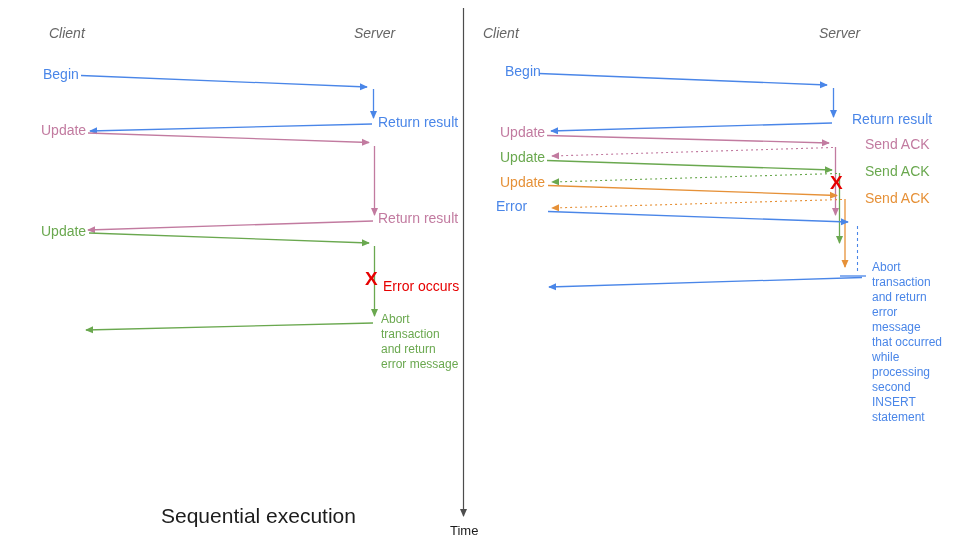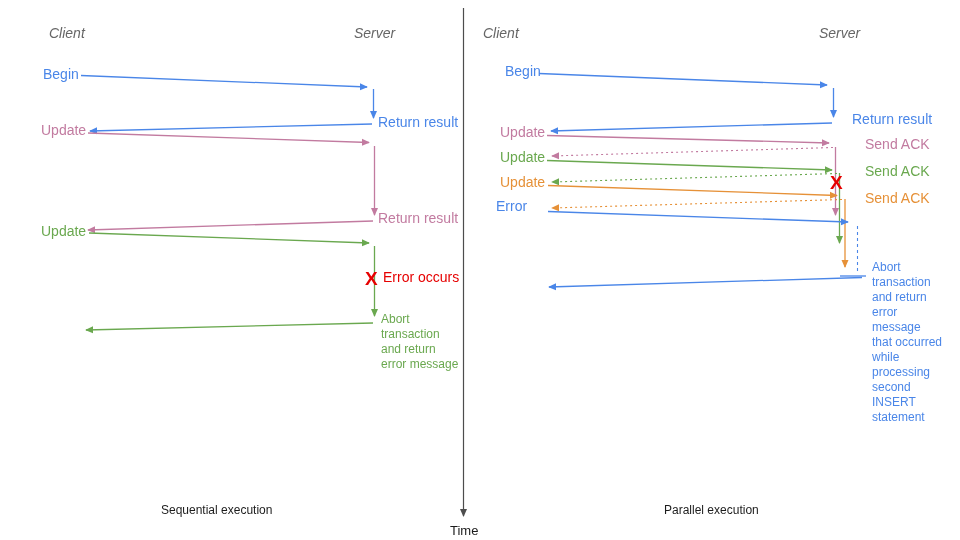--- a/index.html
+++ b/index.html
@@ -8,21 +8,21 @@
   .canvas svg{position:absolute;left:0;top:0;}
   .lbl{position:absolute;font-size:14px;white-space:nowrap;line-height:1.15;}
   .hdr{font-style:italic;font-size:14px;color:var(--c-gray);}
   .t-blue{color:var(--c-blue);}
   .t-pink{color:var(--c-pink);}
   .t-green{color:var(--c-green);}
   .t-orange{color:var(--c-orange);}
   .t-red{color:var(--c-red);}
   .xmark{font-size:19px;font-weight:bold;color:var(--c-red);line-height:1;}
   .note{white-space:pre-line;font-size:12px;line-height:15px;}
-  .title{font-size:12px;color:var(--c-black);}
+  .title{font-size:21px;color:var(--c-black);}
   .timelbl{font-size:13px;color:var(--c-black);}
   line{fill:none;stroke-width:1.3;}
   .st-blue{stroke:var(--c-blue);}
   .st-pink{stroke:var(--c-pink);}
   .st-green{stroke:var(--c-green);}
   .st-orange{stroke:var(--c-orange);}
   .st-axis{stroke:var(--c-axis);stroke-width:1.2;}
   .dotted{stroke-dasharray:2 3;stroke-width:1.1;}
   .dashed{stroke-dasharray:3 3;stroke-width:1.1;}
   .fm-blue{fill:var(--c-blue);}
@@ -86,21 +86,21 @@
   </svg>
 
   <div class="lbl hdr" style="left:49px;top:25px;">Client</div>
   <div class="lbl hdr" style="left:354px;top:25px;">Server</div>
   <div class="lbl t-blue" style="left:43px;top:66px;">Begin</div>
   <div class="lbl t-blue" style="left:378px;top:114px;">Return result</div>
   <div class="lbl t-pink" style="left:41px;top:122px;">Update</div>
   <div class="lbl t-pink" style="left:378px;top:210px;">Return result</div>
   <div class="lbl t-green" style="left:41px;top:223px;">Update</div>
   <div class="lbl xmark" style="left:365px;top:269px;">X</div>
-  <div class="lbl t-red" style="left:383px;top:269px;">Error occurs</div>
+  <div class="lbl t-red" style="left:383px;top:278px;">Error occurs</div>
   <div class="lbl t-green note" style="left:381px;top:312px;">Abort
 transaction
 and return
 error message</div>
   <div class="lbl title" style="left:161px;top:504px;">Sequential execution</div>
 
   <div class="lbl timelbl" style="left:450px;top:524px;">Time</div>
 
   <div class="lbl hdr" style="left:483px;top:25px;">Client</div>
   <div class="lbl hdr" style="left:819px;top:25px;">Server</div>
@@ -117,15 +117,14 @@
   <div class="lbl t-blue note" style="left:872px;top:260px;">Abort
 transaction
 and return
 error message
 that occurred
 while
 processing
 second
 INSERT
 statement</div>
-  <div class="lbl title" style="left:664px;top:504px;">Parallel execution</div>
 
 </div>
 
 </body></html>

